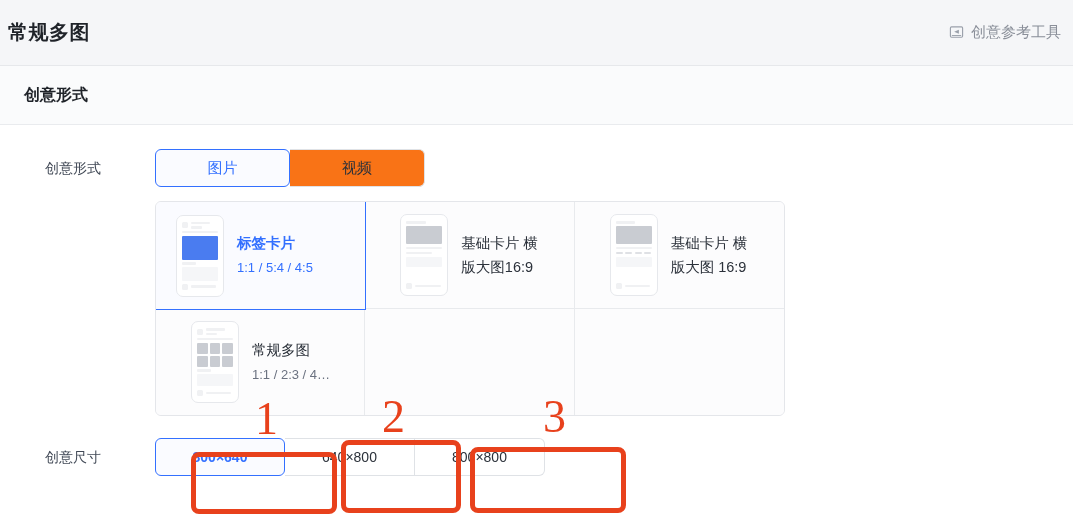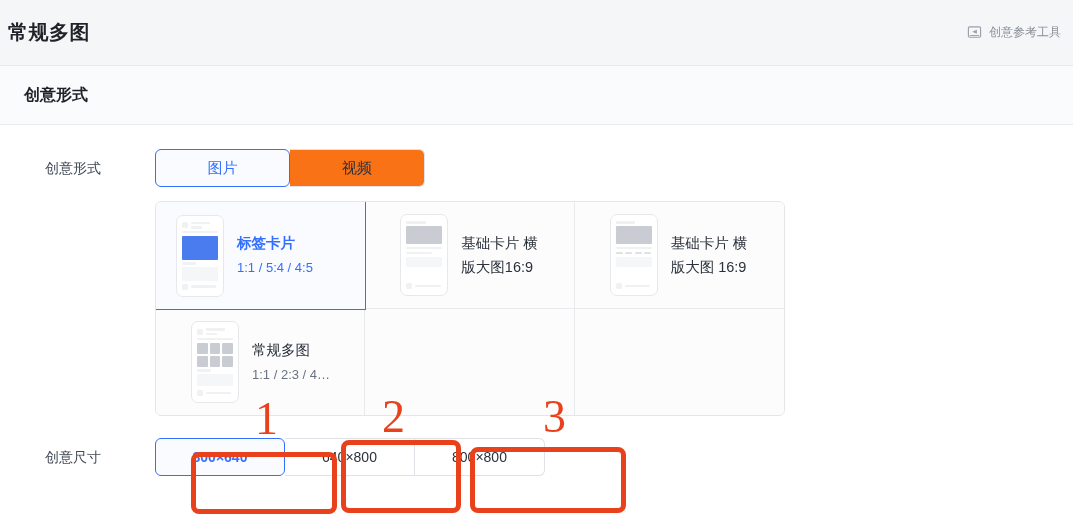--- a/index.html
+++ b/index.html
@@ -31,21 +31,21 @@
     font-size: 20px;
     font-weight: bold;
     color: #1f2329;
     padding-left: 8px;
     letter-spacing: 0.5px;
   }
   .header-tool {
     display: flex;
     align-items: center;
     gap: 7px;
-    font-size: 12px;
+    font-size: 15px;
     color: #8a8f99;
     cursor: pointer;
     padding-right: 4px;
   }
   .tool-icon {
     width: 15px;
     height: 15px;
     display: inline-block;
     position: relative;
   }

